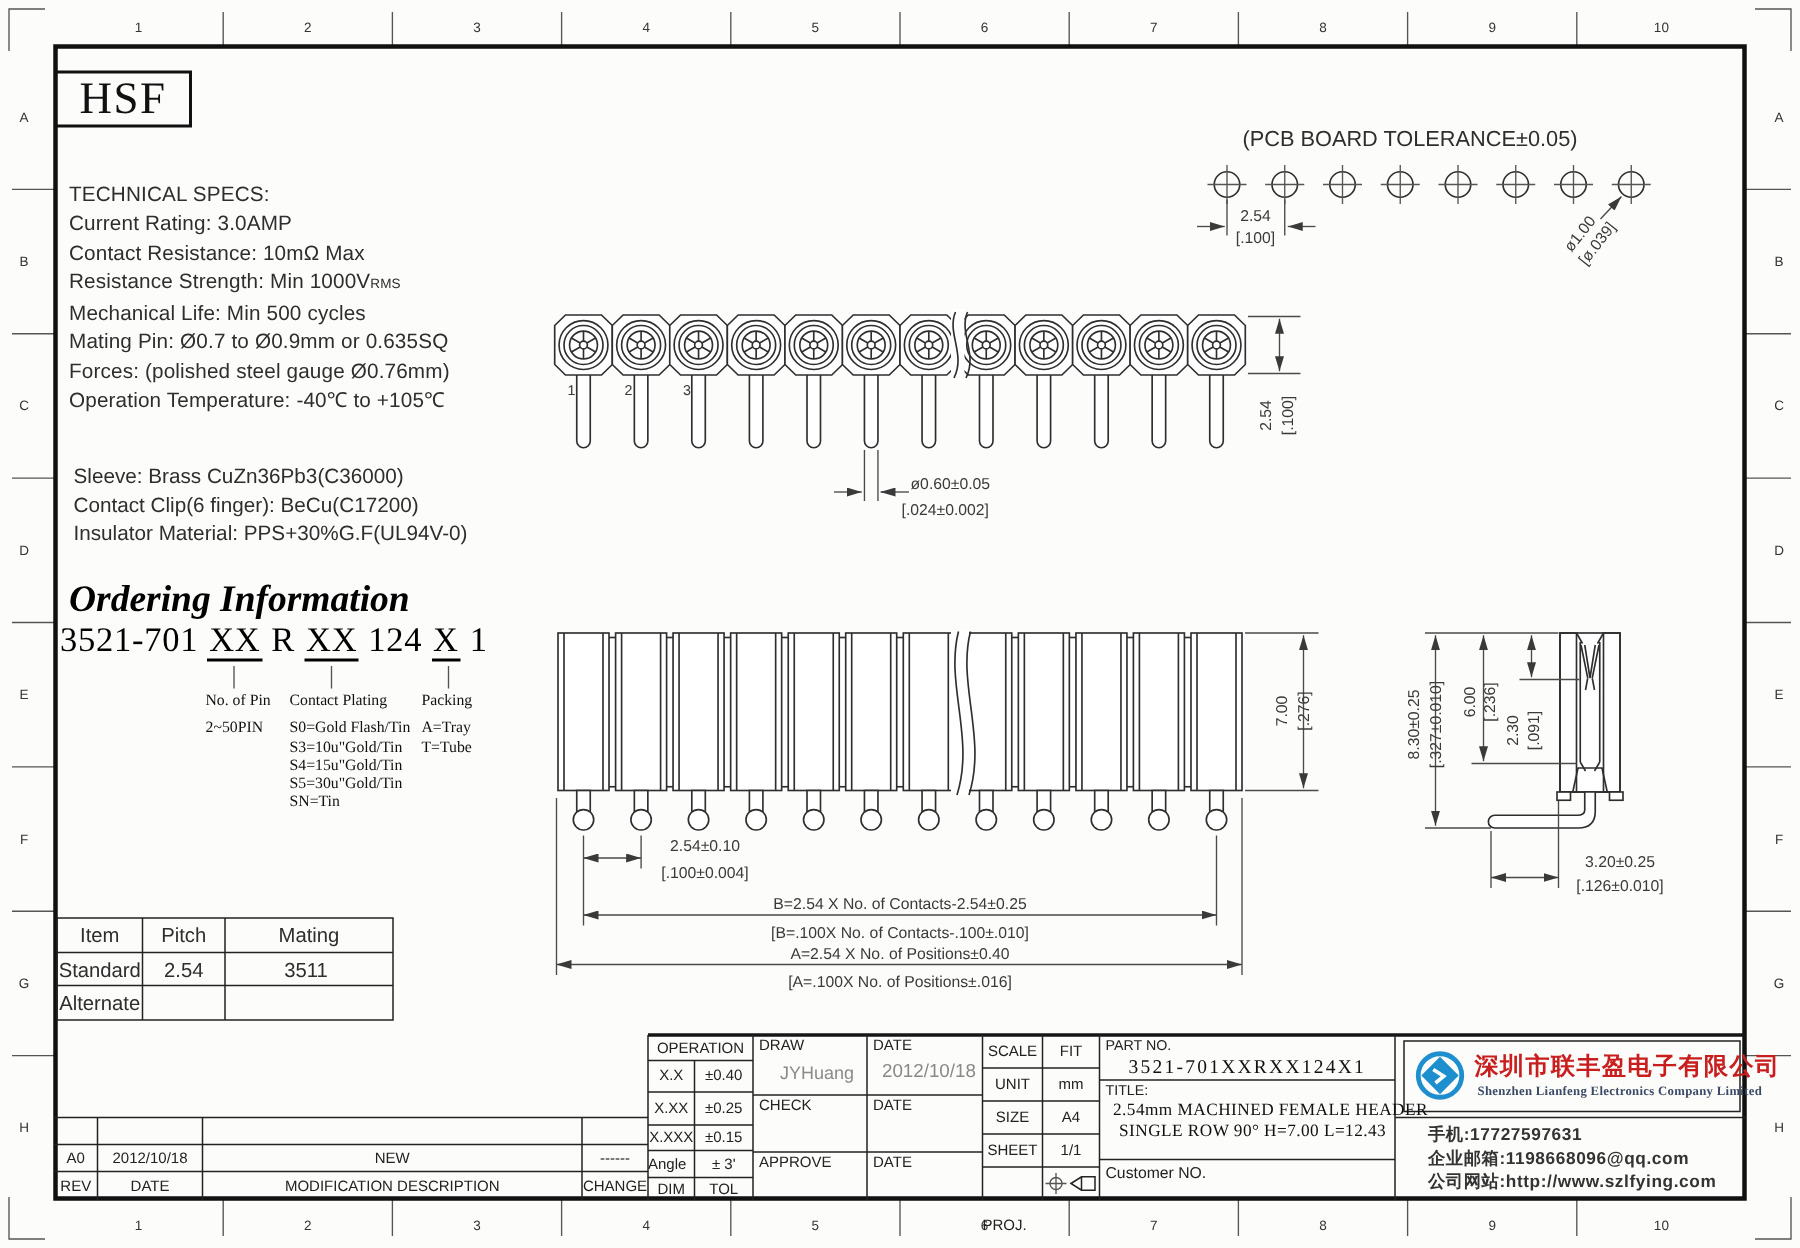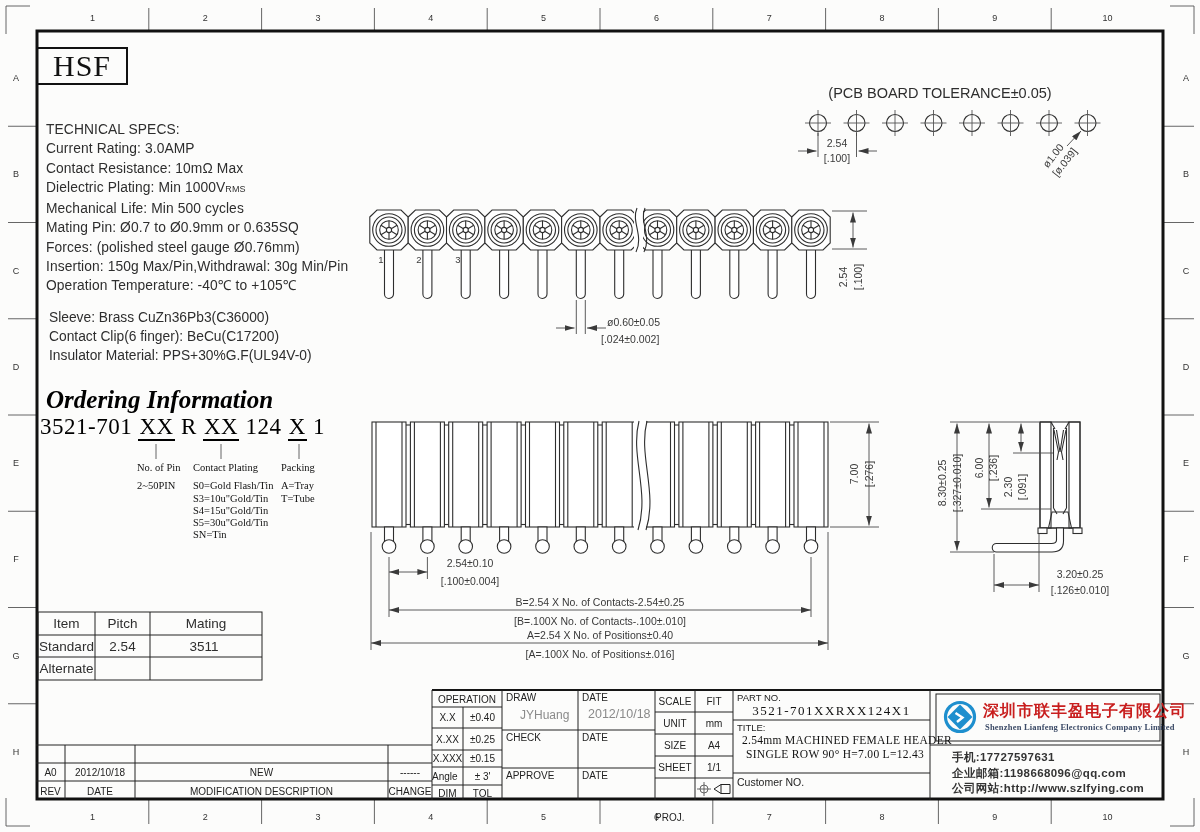--- a/index.html
+++ b/index.html
@@ -335,25 +335,24 @@
   </svg>
 
   <div class="abs hsf" style="left:36px;top:47px">
     <span>HSF</span>
   </div>
 
   <div class="abs specs" style="left:46px;top:120px">
     <div>TECHNICAL SPECS:</div>
     <div>Current Rating: 3.0AMP</div>
     <div>Contact Resistance: 10mΩ Max</div>
-    <div><span>Dielectric Plating: Min 1000V</span><span class="sub">RMS</span></div>
+    <div><span>Resistance Strength: Min 1000V</span><span class="sub">RMS</span></div>
     <div>Mechanical Life: Min 500 cycles</div>
     <div>Mating Pin: Ø0.7 to Ø0.9mm or 0.635SQ</div>
     <div>Forces: (polished steel gauge Ø0.76mm)</div>
-    <div>Insertion: 150g Max/Pin,Withdrawal: 30g Min/Pin</div>
     <div>Operation Temperature: -40℃ to +105℃</div>
   </div>
 
   <div class="abs mat" style="left:49px;top:308px">
     <div>Sleeve: Brass CuZn36Pb3(C36000)</div>
     <div>Contact Clip(6 finger): BeCu(C17200)</div>
     <div>Insulator Material: PPS+30%G.F(UL94V-0)</div>
   </div>
 
   <div class="abs ordh" style="left:46px;top:386px">Ordering Information</div>

